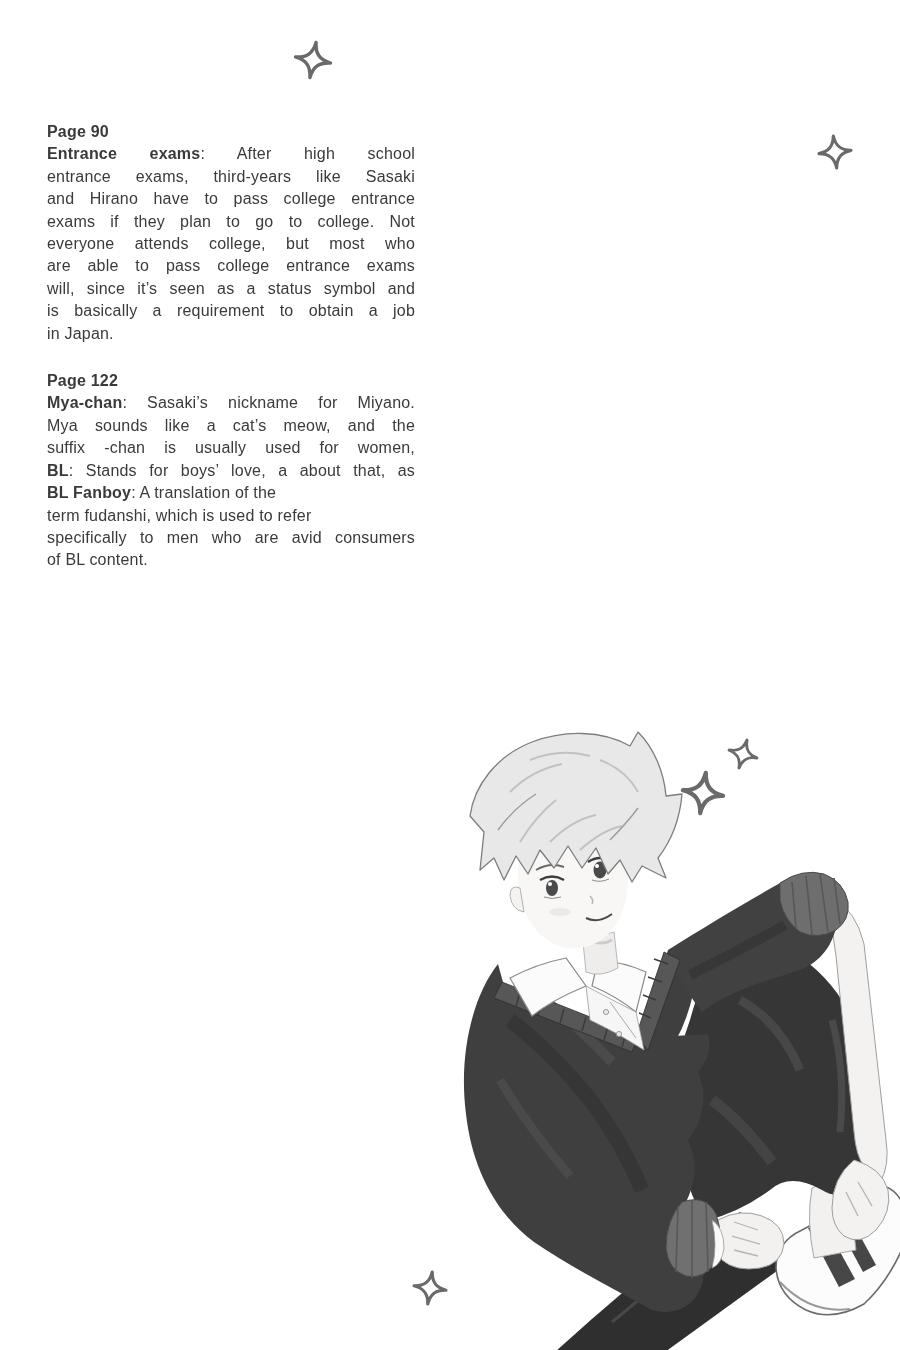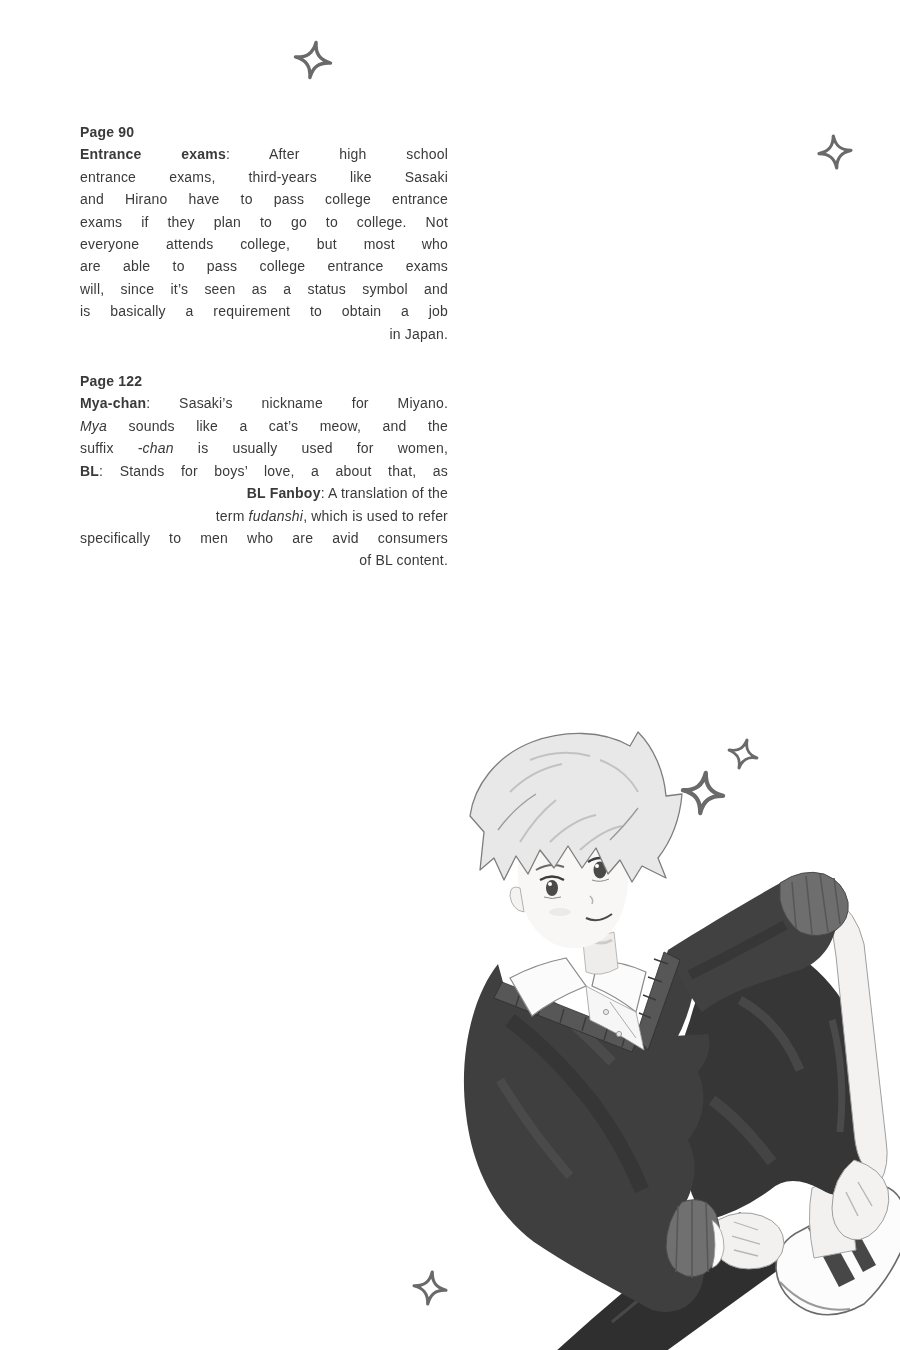--- a/index.html
+++ b/index.html
@@ -8,33 +8,32 @@
     background:#ffffff;
     font-family:"Liberation Sans","DejaVu Sans",sans-serif;
     position:relative;overflow:hidden;
     color:#3a3a3a;
   }
   .page{position:absolute;inset:0;}
 
   
   .textblock{
     position:absolute;left:47px;top:121px;width:368px;
-    font-size:14px;line-height:22.4px;letter-spacing:.2px;
+    font-size:16px;line-height:22.4px;letter-spacing:.2px;
     color:#3a3a3a;
-    margin-left:33px;
   }
   .section-heading{
     font-weight:700;
   }
   .section + .section{margin-top:25px;}
   .line{min-height:22.4px;}
   .line.just{text-align:justify;text-align-last:justify;}
-  .line.left{text-align:right;}
+  .line.left{text-align:left;}
   .b{font-weight:700;}
-  .i{font-style:italic;}
+  .i{}
 
   
   .sparkle{position:absolute;pointer-events:none;}
   .sparkle svg{display:block;overflow:visible;}
 
   
   .illustration{
     position:absolute;left:440px;top:720px;width:460px;height:630px;
   }
   .illustration svg{display:block;}

